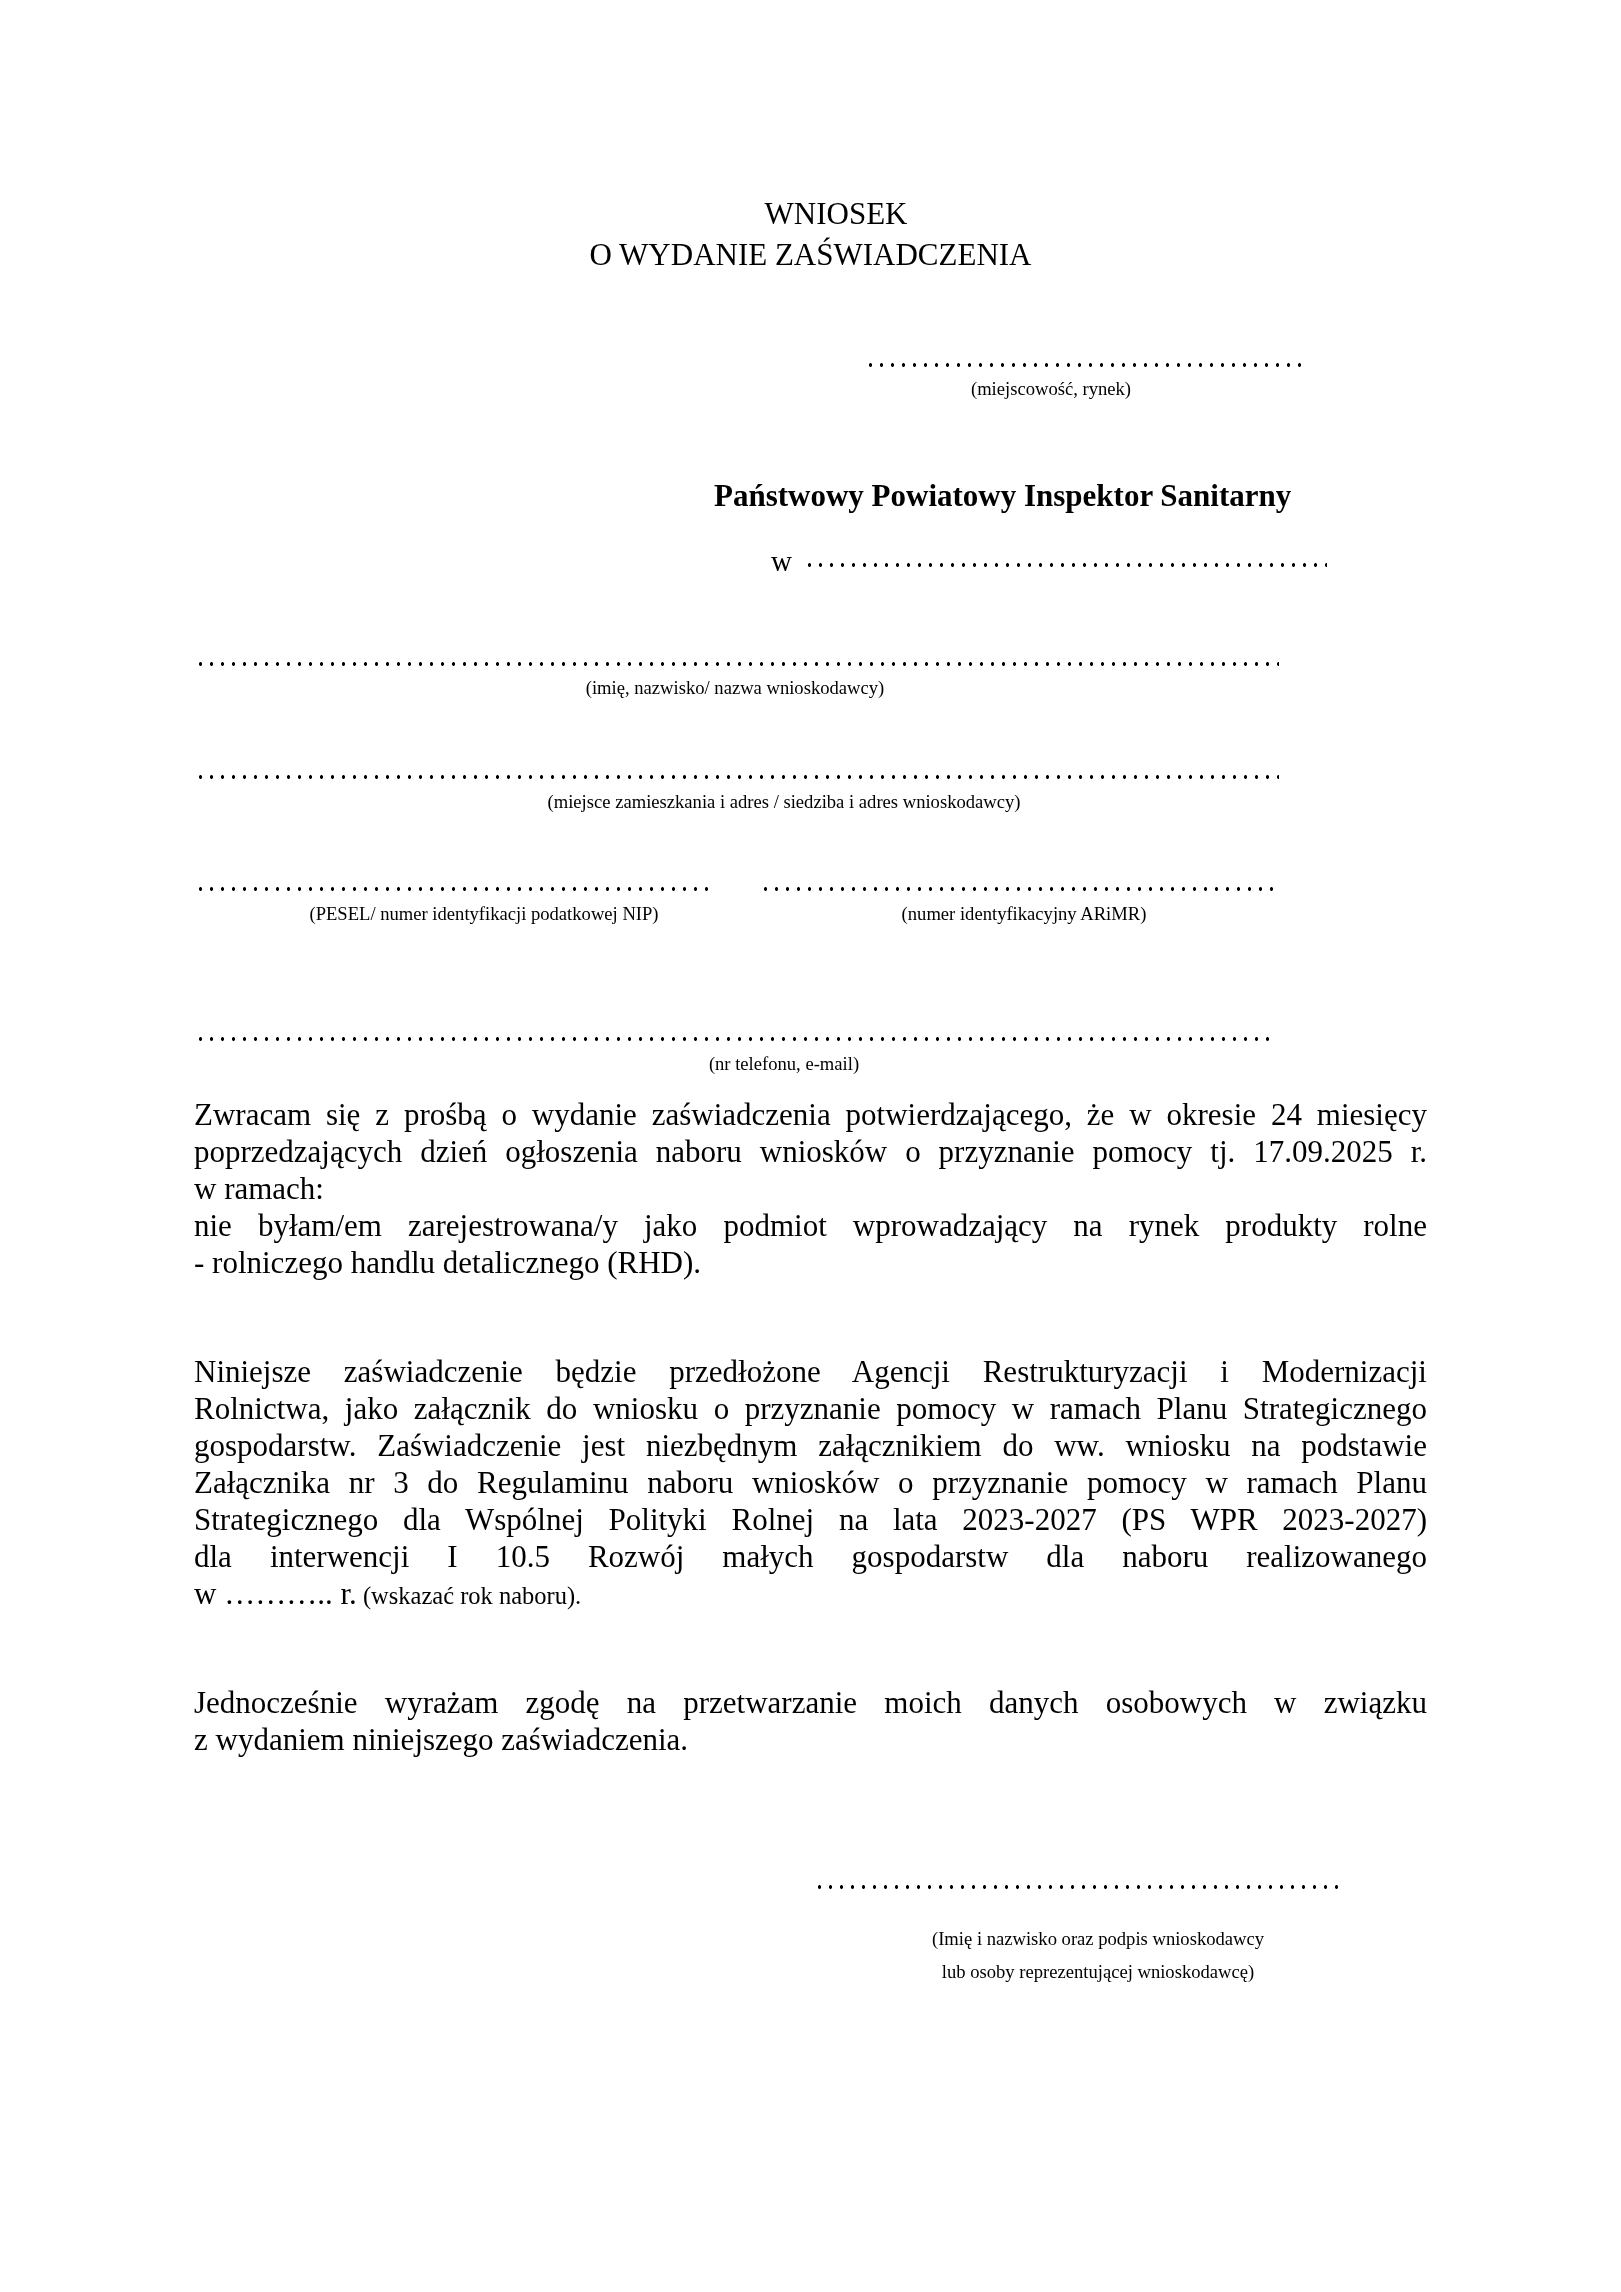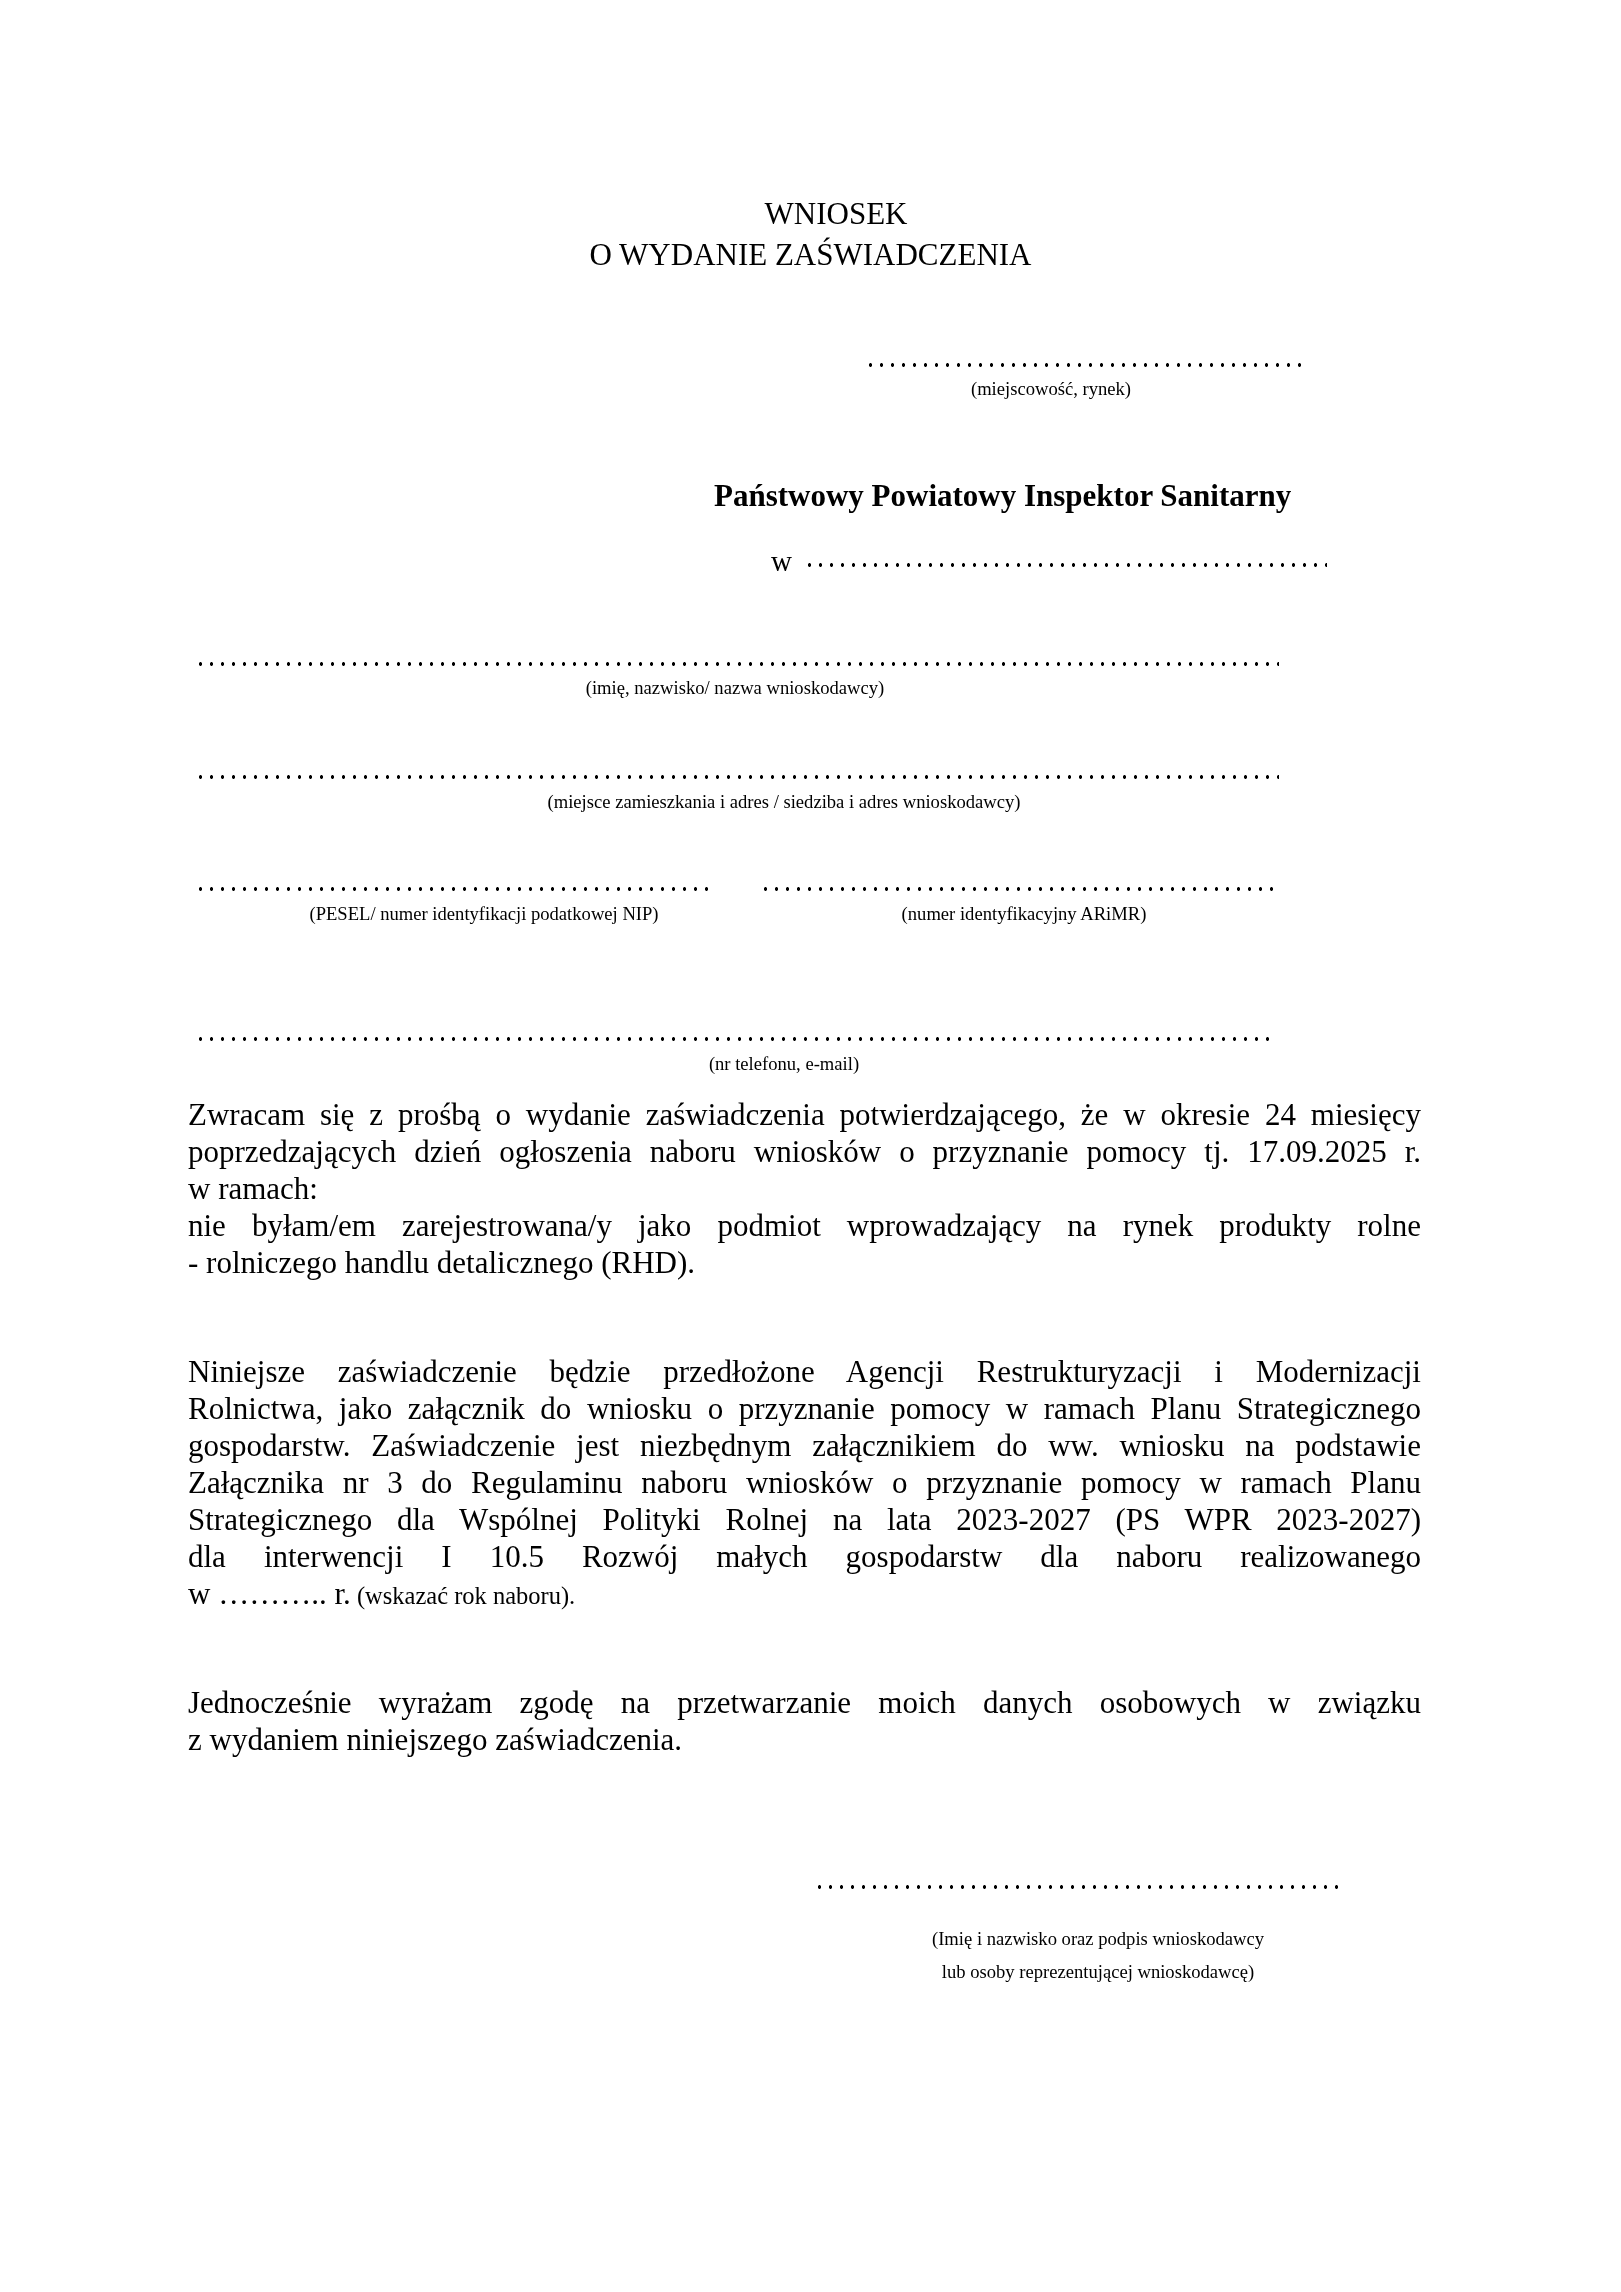--- a/index.html
+++ b/index.html
@@ -8,21 +8,21 @@
     .abs { position: absolute; white-space: nowrap; }
     .title { left: 0; width: 1621px; text-align: center; font-size: 31px; line-height: 41px; }
     .title1 { top: 193px; padding-left: 51px; box-sizing: border-box; }
     .title2 { top: 234px; }
     .dots { position: absolute; height: 3.9px;
             background-image: radial-gradient(circle, #000 1.6px, transparent 1.9px);
             background-size: 11px 3.9px; background-repeat: repeat-x; }
     .caption { font-size: 18.6px; line-height: 21.6px; text-align: center; }
     .heading { left: 714px; top: 477px; font-size: 31px; font-weight: bold; line-height: 37px; }
     .w-label { left: 771px; top: 545px; font-size: 29px; line-height: 33px; }
-    .para { position: absolute; left: 188px; width: 1233px; font-size: 31px; line-height: 37px; }
+    .para { position: absolute; left: 194px; width: 1233px; font-size: 31px; line-height: 37px; }
     .line { display: block; text-align: justify; text-align-last: justify; white-space: nowrap; height: 37px; overflow: visible; }
     .line.last { text-align-last: left; }
     .small { font-size: 24.5px; }
     .sig-caption { left: 853px; width: 490px; text-align: center; font-size: 18.6px; line-height: 33px; }
   </style>
 </head>
 <body>
 
 <div class="abs title title1">WNIOSEK</div>
 <div class="abs title title2">O WYDANIE ZAŚWIADCZENIA</div>

